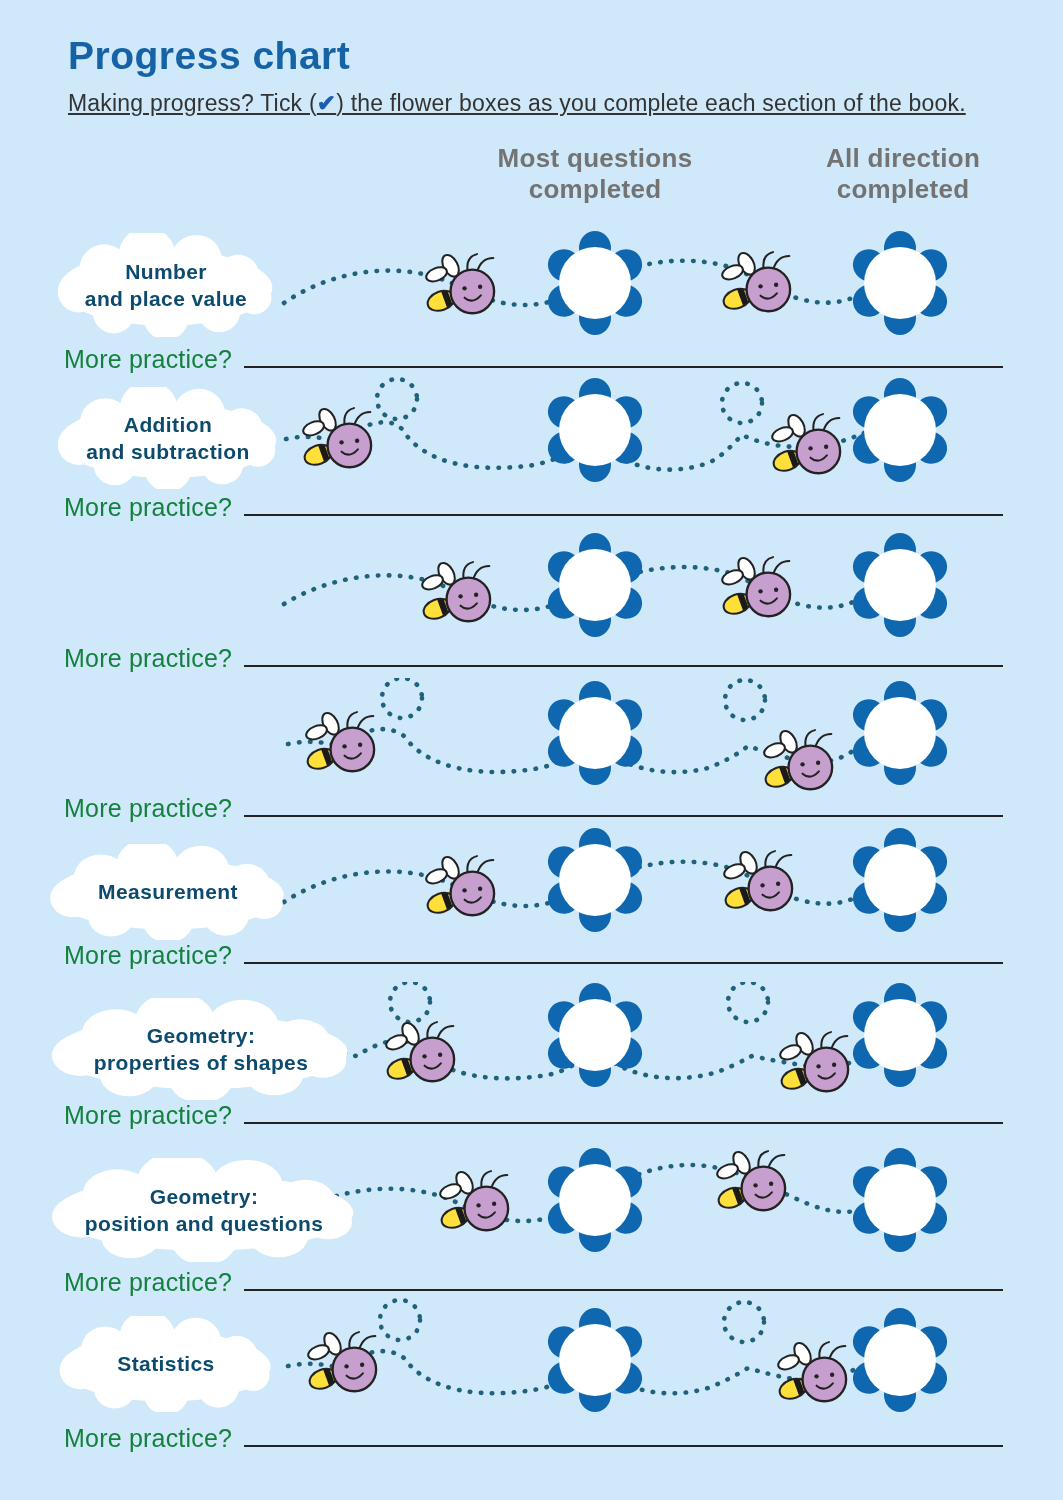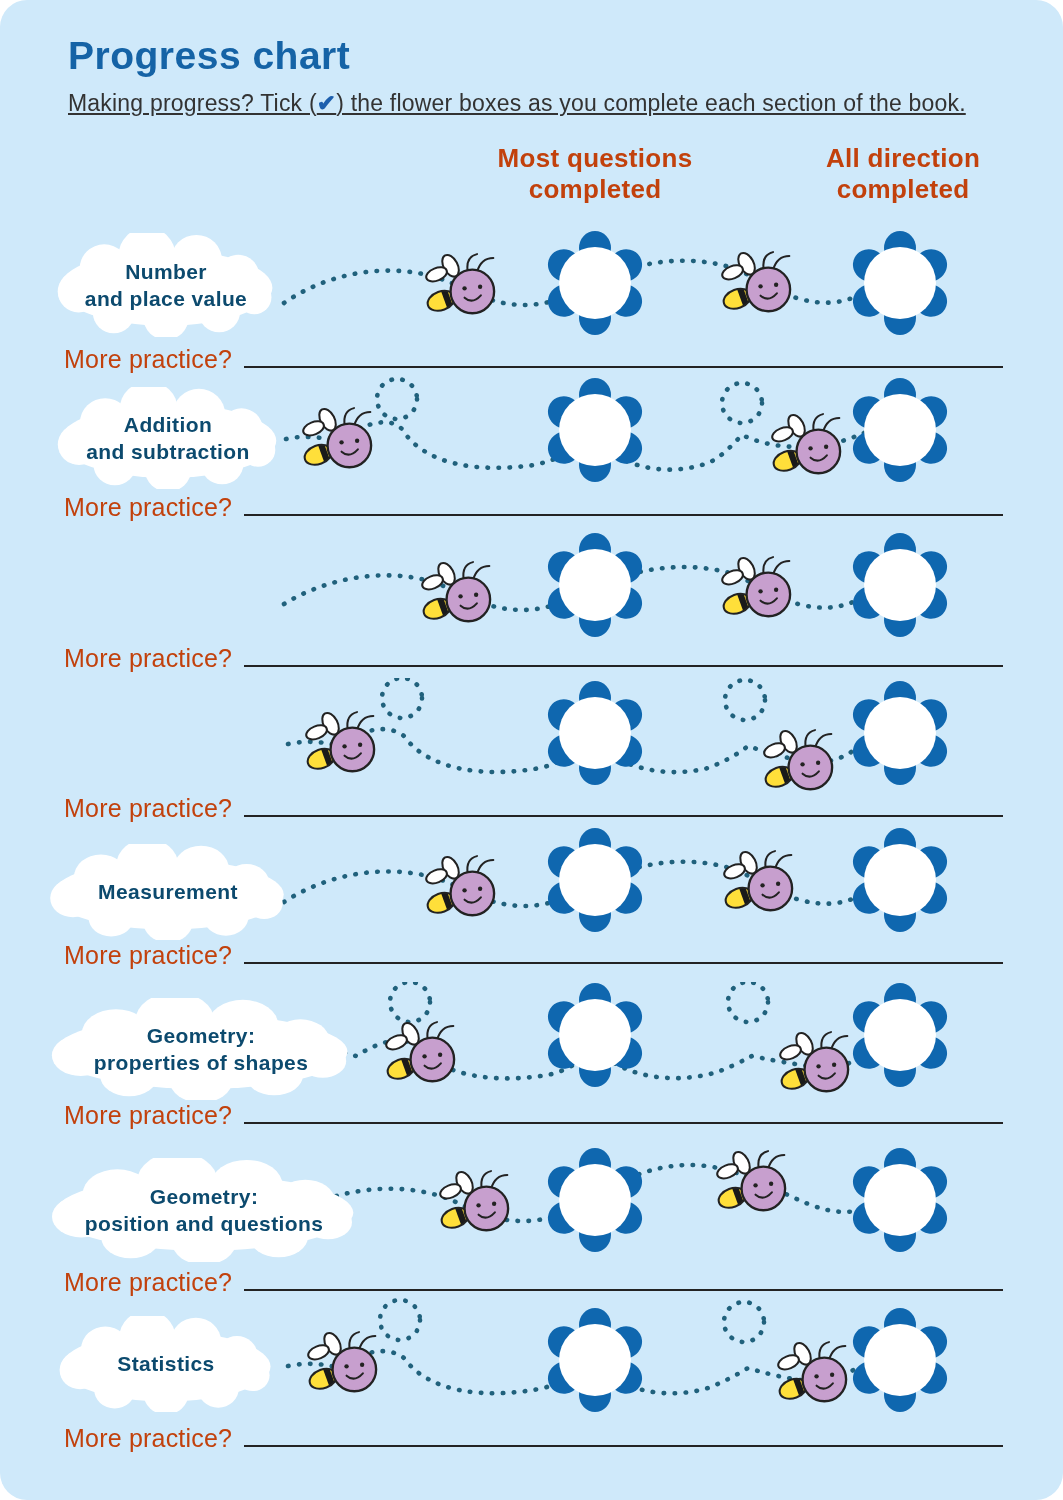--- a/index.html
+++ b/index.html
@@ -1,33 +1,32 @@
 <!DOCTYPE html>
 <html><head>
 <meta charset="utf-8">
 <style>
   html,body{margin:0;padding:0;}
   .page{
     position:relative; width:1063px; height:1500px;
     background:#cfe9fa; overflow:hidden;
     font-family:"Liberation Sans", sans-serif;
-    border-radius:27px;
   }
   .title{
     position:absolute; left:68px; top:34px; margin:0;
     font-size:39px; font-weight:bold; color:#1563a6; letter-spacing:.5px;
   }
   .subtitle{
     position:absolute; left:68px; top:90px; margin:0;
     font-size:23px; color:#333; letter-spacing:.2px;text-decoration:underline;
   }
   .subtitle .tick{ color:#1d5fae; font-weight:bold; }
   .col-header{
     position:absolute; top:143px; width:290px; text-align:center;
-    font-size:26px; font-weight:bold; color:#c2410c; line-height:1.2; letter-spacing:.3px;
+    font-size:26px; font-weight:bold; color:#737373; line-height:1.2; letter-spacing:.3px;
   }
   .col-header.most{ left:450px; }
   .col-header.all{ left:758px; }
   .row{ position:absolute; left:0; width:1063px; height:162px; }
   .trail{ position:absolute; left:0; top:0; width:1063px; height:162px; pointer-events:none; }
   .trail path,.trail circle{
     fill:none; stroke:#20617c; stroke-width:4.6;
     stroke-dasharray:.5 10.5; stroke-linecap:round;
   }
   .cloud{ position:absolute; }
@@ -36,21 +35,21 @@
     position:absolute; inset:0; display:flex; flex-direction:column;
     align-items:center; justify-content:center;
     font-size:21px; font-weight:bold; color:#0c4a6e; line-height:1.3;
     letter-spacing:.4px; text-align:center;
   }
   .bee{ position:absolute; width:78px; height:70px; }
   .flower{ position:absolute; width:104px; height:104px; cursor:pointer; }
   .more{
     position:absolute; left:64px; right:60px;
     display:flex; align-items:baseline; gap:12px;
-    font-size:25px; color:#c2410c; letter-spacing:.2px;
+    font-size:25px; color:#15803d; letter-spacing:.2px;
   }
   .mline{ flex:1; border-bottom:2.6px solid #232323; height:24px; }
 </style>
 </head>
 <body>
 
 <svg width="0" height="0" style="position:absolute" aria-hidden="true">
   <defs>
     <symbol id="sym-flower" viewBox="0 0 104 104">
       <g fill="#0f67af">

